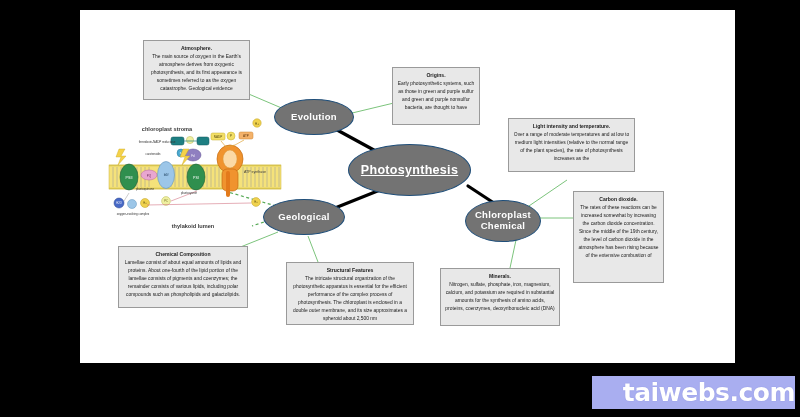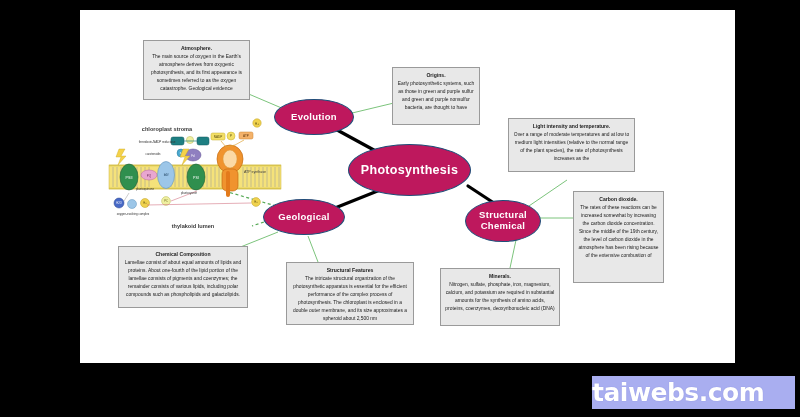--- a/index.html
+++ b/index.html
@@ -33,35 +33,36 @@
     top: 0;
     width: 655px;
     height: 353px;
     pointer-events: none;
   }
 
   
   .node {
     position: absolute;
     border-radius: 50%;
-    background: #be185d;
+    background: #737373;
     border: 1.4px solid #1f4e79;
     color: #ffffff;
     display: flex;
     align-items: center;
     justify-content: center;
     text-align: center;
     font-weight: bold;
     letter-spacing: .3px;
     box-sizing: border-box;
     line-height: 1.15;
     z-index: 5;
   }
   .node.center {
     font-size: 12.5px;
+    text-decoration: underline;
   }
   .node.sub {
     font-size: 9.5px;
   }
 
   
   .infobox {
     position: absolute;
     background: #e8e8e8;
     border: 1px solid #9a9a9a;
@@ -98,21 +99,21 @@
   
   #watermark {
     position: absolute;
     left: 592px;
     top: 376px;
     width: 203px;
     height: 33px;
     background: #a9aef0;
     display: flex;
     align-items: center;
-    justify-content: flex-start;
+    justify-content: flex-end;
     z-index: 20;
   }
   #watermark span {
     color: #ffffff;
     font-size: 25px;
     font-weight: bold;
     letter-spacing: -0.5px;
     font-family: "DejaVu Sans", sans-serif;
     text-shadow: 0 0 1px #7a80d8;
   }
@@ -190,21 +191,21 @@
     <div class="node sub" style="left:194px; top:89px; width:80px; height:36px;">
       <span>Evolution</span>
     </div>
 
     <div class="node sub" style="left:183px; top:189px; width:82px; height:36px;">
       <span>Geological</span>
     </div>
 
     <div class="node sub" style="left:385px; top:190px; width:76px; height:42px;">
       <span>
-        <span>Structural</span><br>
+        <span>Chloroplast</span><br>
         <span>Chemical</span>
       </span>
     </div>
 
     <div id="diagram">
       <svg width="180" height="125" viewBox="0 0 180 125">
 
         <text x="62" y="16" font-size="5.6" font-family="Liberation Sans, sans-serif" fill="#3a3a3a" text-anchor="middle" font-weight="bold">chloroplast stroma</text>
         <text x="88" y="113" font-size="5.6" font-family="Liberation Sans, sans-serif" fill="#3a3a3a" text-anchor="middle" font-weight="bold">thylakoid lumen</text>
 

